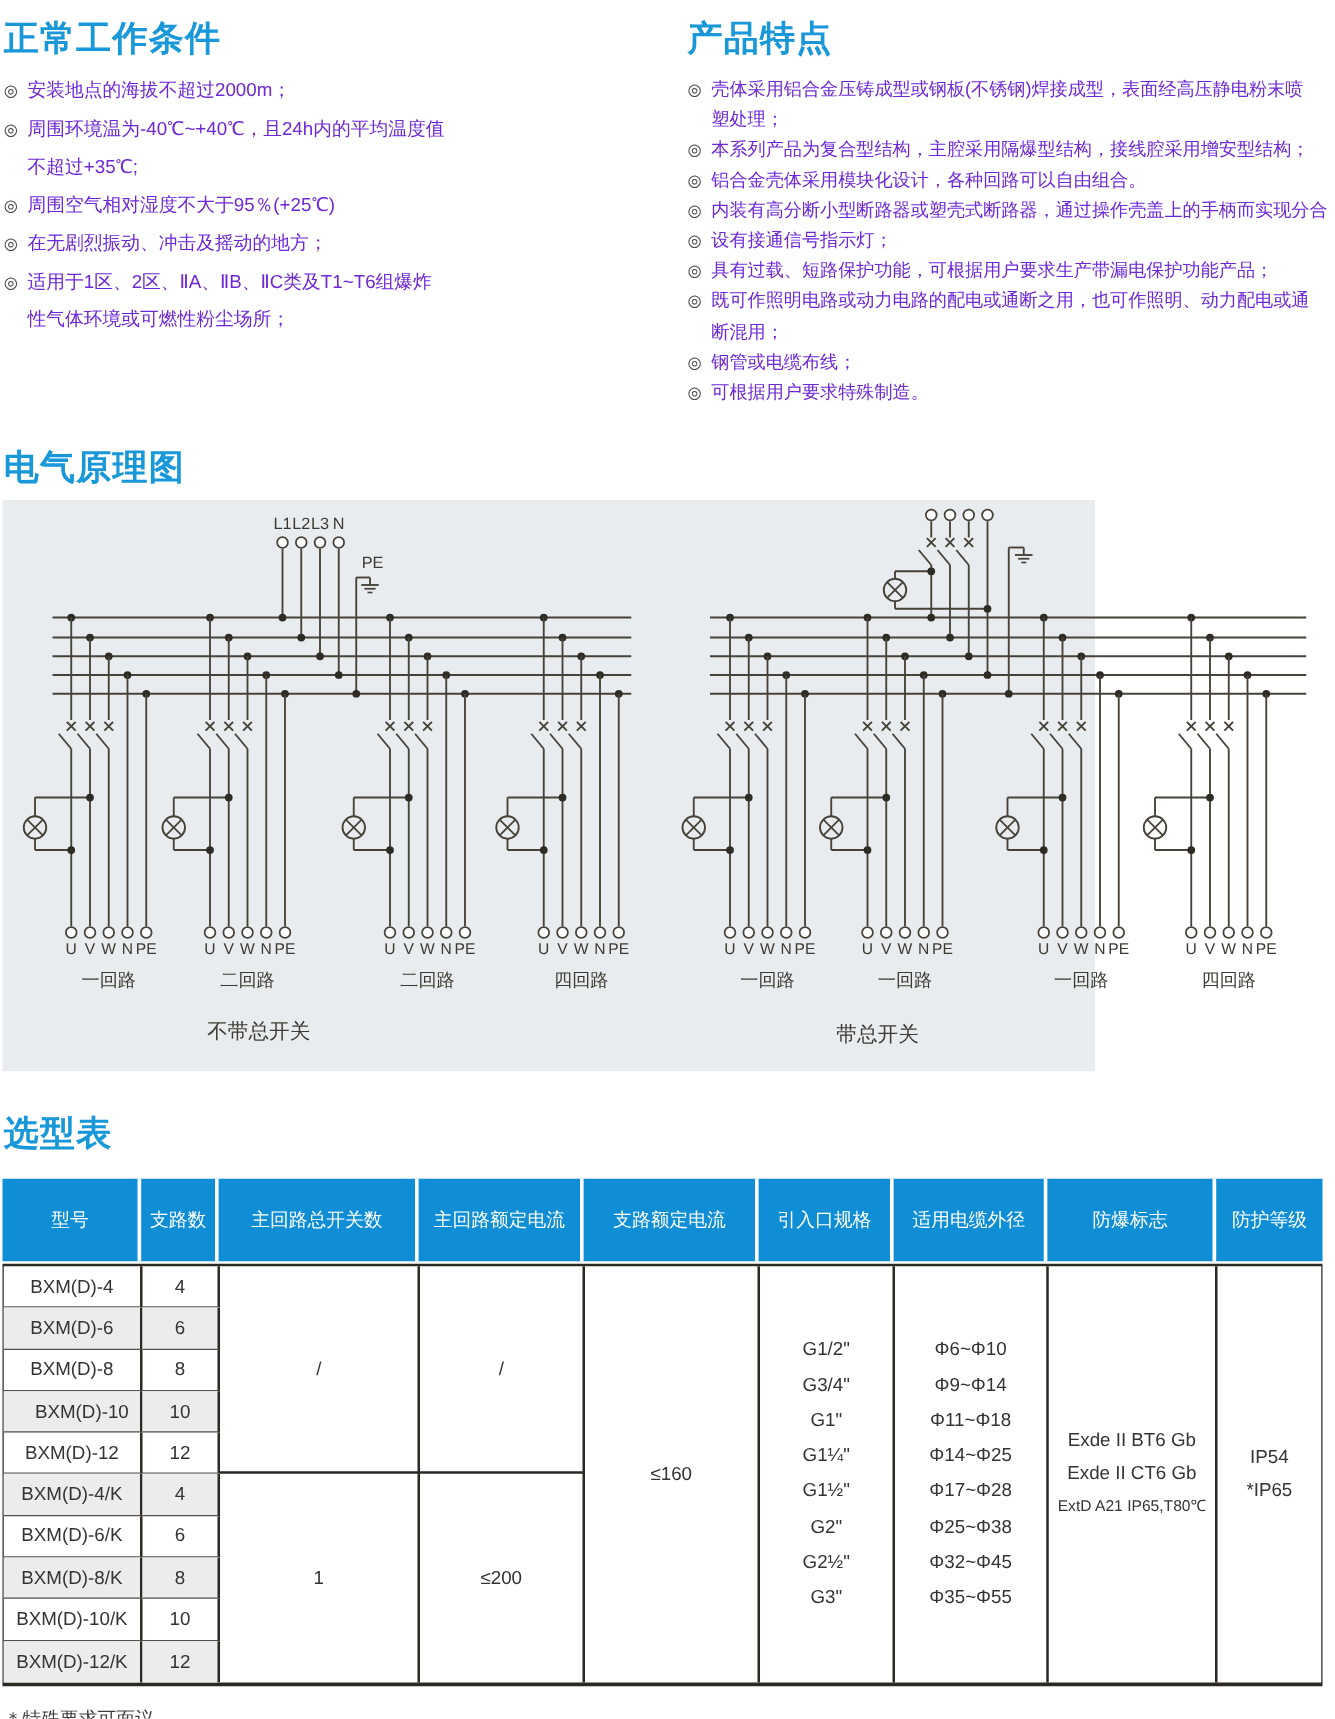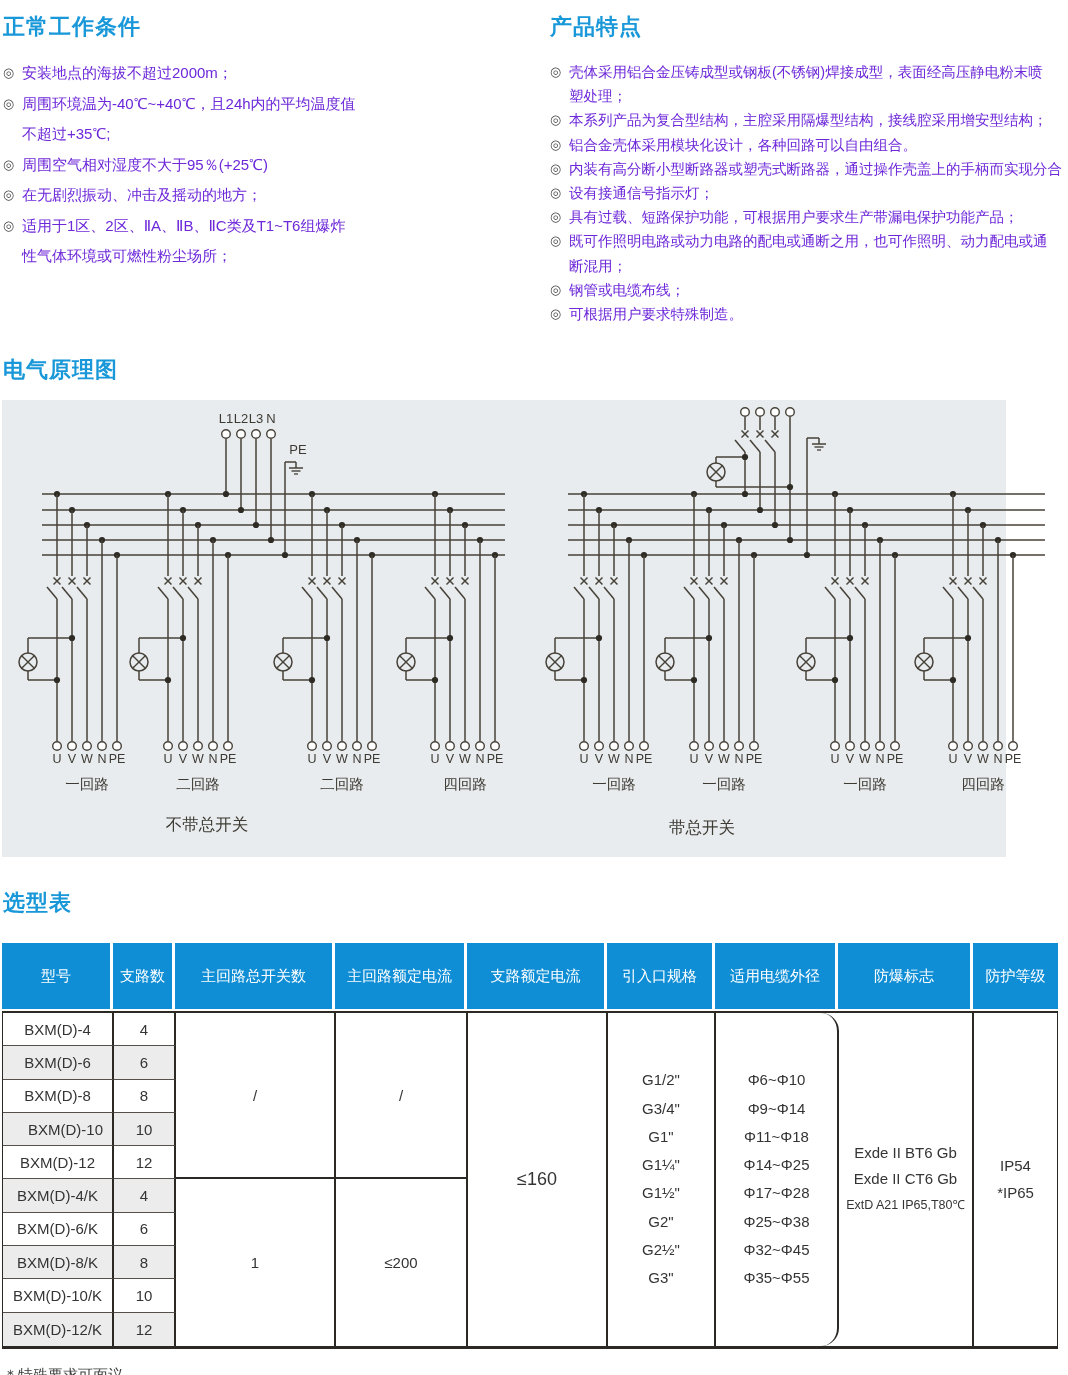--- a/index.html
+++ b/index.html
@@ -1,52 +1,52 @@
 <!DOCTYPE html>
 <html><head>
 <meta charset="utf-8">
 <style>
   * { margin:0; padding:0; box-sizing:border-box; }
   body { background:#fff; font-family:"Liberation Sans", sans-serif; }
   .page { position:relative; width:1068px; height:1375px; overflow:hidden; background:#ffffff; color:#3c3c3c; }
 
-  .sec-heading { position:absolute; font-size:22px; font-weight:bold; color:#1898d8; letter-spacing:1px; }
+  .sec-heading { position:absolute; font-size:28px; font-weight:bold; color:#1898d8; letter-spacing:1px; }
 
   .blist { position:absolute; }
   .li { display:flex; align-items:flex-start; }
   .bullet { width:19px; flex:none; color:#4a4a4a; font-size:13px; }
   .litext { white-space:pre; color:#6d28d9; }
   .conditions-list .li { line-height:30.5px; font-size:15px; }
   .conditions-list .bullet { line-height:30.5px; }
   .features-list .li { line-height:24.2px; font-size:14.5px; }
   .features-list .bullet { line-height:24.2px; }
 
-  .diagram-box { position:absolute; left:2px; top:400px; width:1004px; height:457px; background:#e8ecee; }
+  .diagram-box { position:absolute; left:2px; top:400px; width:874px; height:457px; background:#e8ecee; }
   svg { font-family:"Liberation Sans", sans-serif; }
 
   
   .sel-table { position:absolute; left:2px; top:943px; width:1056px; }
   .thead { display:grid; grid-template-columns:111px 62px 160px 132px 140px 108px 123px 135px 1fr; height:66px; }
   .th { background:#0f8ed6; color:#ffffff; font-size:15px; display:flex; align-items:center; justify-content:center; border-right:3px solid #ffffff; }
   .th:last-child { border-right:none;font-family:Liberation Serif, serif; }
   .tbody { margin-top:2px; display:grid; grid-template-columns:111px 62px 160px 132px 140px 108px 123px 135px 1fr;
            grid-template-rows:repeat(10, 1fr); height:338px;
            border-top:2px solid #2c2823; border-bottom:3px solid #2c2823; border-left:1.5px solid #2c2823; border-right:1.5px solid #2c2823; }
   .td { display:flex; align-items:center; justify-content:center; font-size:15px; color:#343434; }
   .td.alt { background:#ececec; }
   .c12 { border-right:2.5px solid #2c2823; border-bottom:1.5px solid #55504b; }
   .c12.lastrow { border-bottom:none; }
   .merged { border-right:2.5px solid #2c2823; }
   .cell-switch-top    { grid-column:3; grid-row:1/6; border-bottom:2px solid #2c2823; }
   .cell-switch-bottom { grid-column:3; grid-row:6/11; }
   .cell-current-top   { grid-column:4; grid-row:1/6; border-bottom:2px solid #2c2823; }
   .cell-current-bottom{ grid-column:4; grid-row:6/11; }
-  .cell-branch-current{ grid-column:5; grid-row:1/11; font-size:18px; }
+  .cell-branch-current{ grid-column:5; grid-row:1/11; font-size:15px; }
   .cell-inlet { grid-column:6; grid-row:1/11; }
-  .cell-cable { grid-column:7; grid-row:1/11;border-radius:18px; }
+  .cell-cable { grid-column:7; grid-row:1/11; }
   .cell-ex    { grid-column:8; grid-row:1/11; }
   .cell-ip    { grid-column:9; grid-row:1/11; border-right:none; }
   .vlist { text-align:center; }
   .vlist div { line-height:28.3px; }
   .ex-list div { line-height:26px; font-size:15px; }
   .ex-list div.small { font-size:12.5px; }
   .ip-list div { line-height:27px; }
 
   .footnote { position:absolute; left:3px; top:1366px; font-size:15px; color:#3c3c3c; }
 </style>

